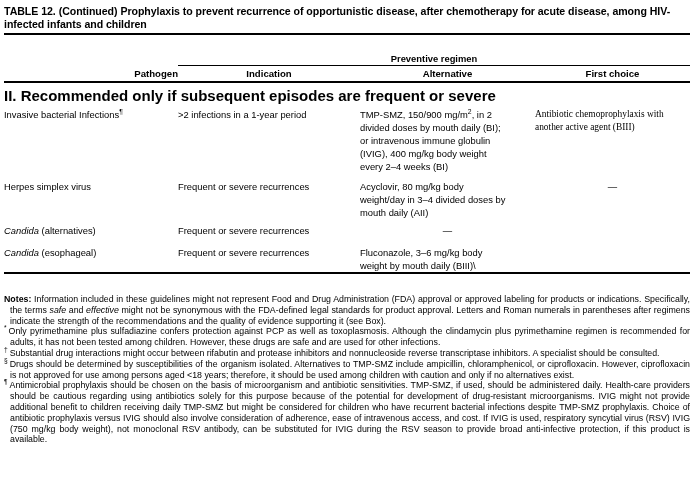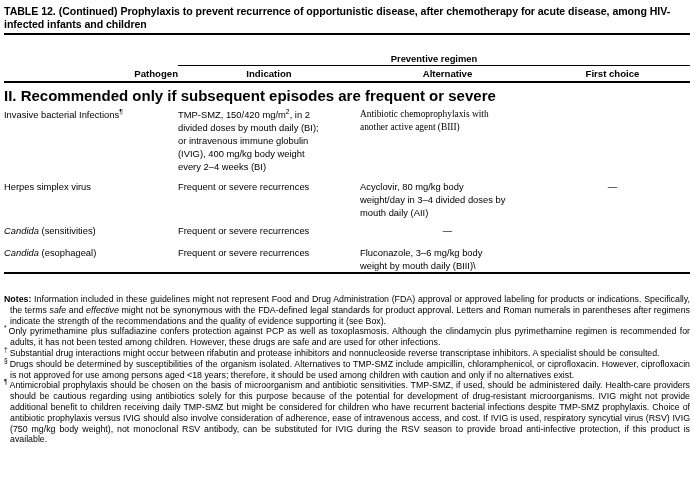--- a/index.html
+++ b/index.html
@@ -58,39 +58,40 @@
       <div class="th left">Pathogen</div>
       <div class="th">Indication</div>
       <div class="th">Alternative</div>
       <div class="th">First choice</div>
     </div>
 
     <div class="section-row">II. Recommended only if subsequent episodes are frequent or severe</div>
 
     <div class="grid tr r1">
       <div class="td"><span>Invasive bacterial Infections</span><sup class="ts">¶</sup></div>
+      <div class="td">&gt;2 infections in a 1-year period</div>
       <div class="td">
-          <span class="cw146"><span>TMP-SMZ, 150/420 mg/m</span><sup class="ts">2</sup><span>, in 2 divided doses by mouth daily (BI); or intravenous immune globulin (IVIG), 400 mg/kg body weight every 2–4 weeks (BI)</span></span>
+          <span class="cw146"><span>TMP-SMZ, 150/900 mg/m</span><sup class="ts">2</sup><span>, in 2 divided doses by mouth daily (BI); or intravenous immune globulin (IVIG), 400 mg/kg body weight every 2–4 weeks (BI)</span></span>
         </div>
       <div class="td">
           <span class="cw130">Antibiotic chemoprophylaxis with another active agent (BIII)</span>
         </div>
     </div>
 
     <div class="grid tr r2">
       <div class="td">Herpes simplex virus</div>
       <div class="td">Frequent or severe recurrences</div>
       <div class="td">
           <span class="cw146">Acyclovir, 80 mg/kg body weight/day in 3–4 divided doses by mouth daily (AII)</span>
         </div>
       <div class="td dash">—</div>
     </div>
 
     <div class="grid tr r3">
-      <div class="td"><i class="ital">Candida</i><span> (sensitivities)</span></div>
+      <div class="td"><i class="ital">Candida</i><span> (alternatives)</span></div>
       <div class="td">Frequent or severe recurrences</div>
       <div class="td dash">—</div>
     </div>
 
     <div class="grid tr r4">
       <div class="td"><i class="ital">Candida</i><span> (esophageal)</span></div>
       <div class="td">Frequent or severe recurrences</div>
       <div class="td">
           <span class="cw146">Fluconazole, 3–6 mg/kg body weight by mouth daily (BIII)\</span>
         </div>

